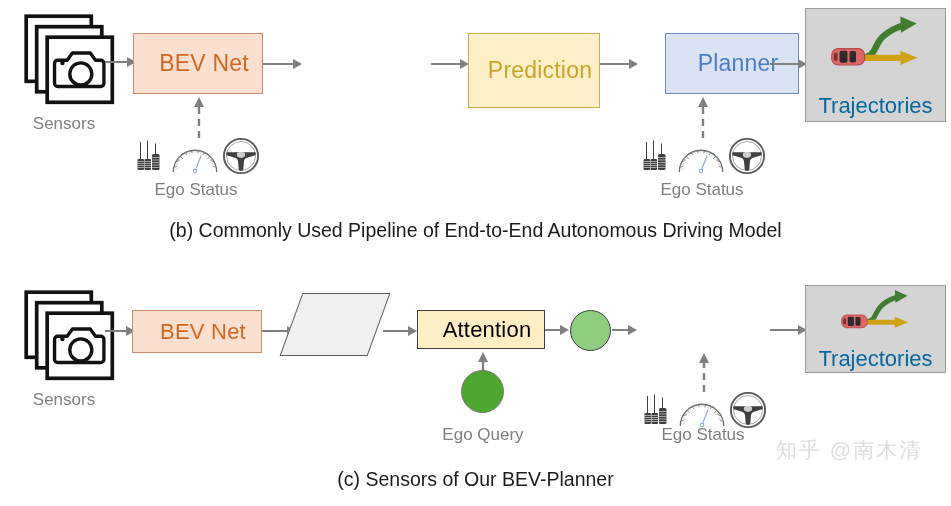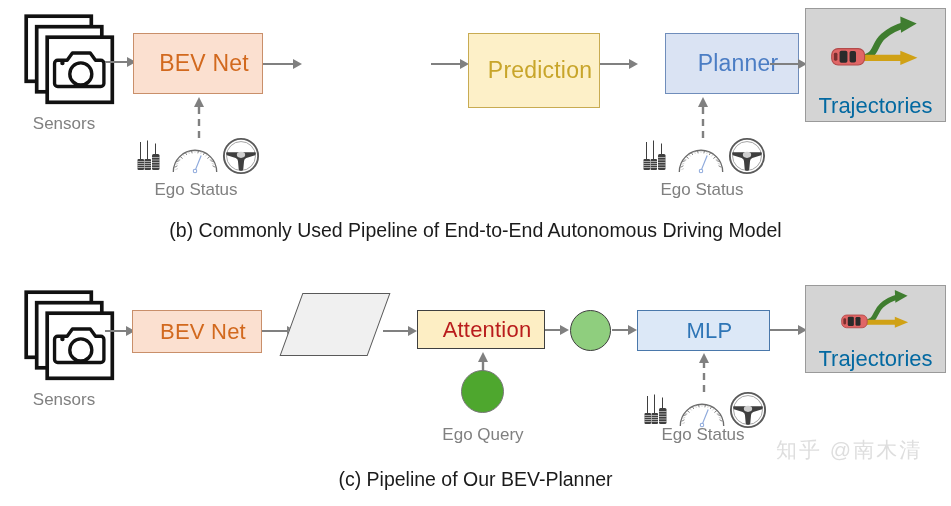--- a/index.html
+++ b/index.html
@@ -9,21 +9,21 @@
   .abs{position:absolute;box-sizing:border-box;}
 
   
   .box{display:flex;align-items:center;justify-content:center;
        border:1.4px solid #7a7f87;font-size:23px;letter-spacing:.2px;
        white-space:nowrap;padding-left:12px;}
   .box.bevnet{background:#fbe0d0;border-color:#c98f6a;color:#d2691e;}
   .box.percep{background:#e2efd9;border-color:#7f9d72;color:#558a42;}
   .box.predic{background:#fdf0c8;border-color:#c8ab52;color:#c8a52a;}
   .box.planner{background:#dae3f3;border-color:#6f8dbb;color:#4b7dc4;}
-  .box.attn{background:#fdeec4;border-color:#3f3f3f;color:#b91c1c;}
+  .box.attn{background:#fdeec4;border-color:#3f3f3f;color:#000000;}
   .box.mlp{background:#dce8f7;border-color:#4a78ab;color:#2e75b6;}
 
   
   .parallel{background:#f0f0f0;border:1.3px solid #595959;
             transform:skewX(-20deg);}
   .parallel-label{display:flex;flex-direction:column;align-items:center;
             justify-content:center;font-size:15px;color:#808080;line-height:1.15;
             text-align:center;}
 
   
@@ -270,23 +270,20 @@
     <path d="M15 2 L24 7 L15 12 Z" fill="#808080"></path>
   </svg>
 
   <div class="abs circ light" style="left:570px;top:310px;width:41px;height:41px;"></div>
 
   <svg class="abs" style="left:612px;top:323px;" width="26" height="14">
     <line x1="0" y1="7" x2="17" y2="7" stroke="#808080" stroke-width="2"></line>
     <path d="M16 2 L25 7 L16 12 Z" fill="#808080"></path>
   </svg>
 
-  <div class="abs box mlp" style="left:637px;top:310px;width:133px;height:41px;font-size:22px;">
-    <span>MLP</span>
-  </div>
 
   <svg class="abs" style="left:770px;top:323px;" width="38" height="14">
     <line x1="0" y1="7" x2="29" y2="7" stroke="#808080" stroke-width="2"></line>
     <path d="M28 2 L37 7 L28 12 Z" fill="#808080"></path>
   </svg>
 
   <div class="abs panel" style="left:805px;top:285px;width:141px;height:88px;">
     <svg class="abs" style="left:6px;top:3px;" width="128" height="62" viewBox="0 0 140 112">
         <use href="#ic-traj"></use>
       </svg>
@@ -310,17 +307,17 @@
       </svg>
     <svg class="abs" style="left:33px;top:9px;" width="52" height="32" viewBox="0 0 100 62">
         <use href="#ic-speedo"></use>
       </svg>
     <svg class="abs" style="left:86px;top:4px;" width="38" height="38" viewBox="0 0 100 100">
         <use href="#ic-wheel"></use>
       </svg>
   </div>
   <div class="lbl" style="left:633px;top:425px;width:140px;">Ego Status</div>
 
-  <div class="caption" style="top:468px;">(c) Pipeline of Our BEV-Planner</div>
+  <div class="caption" style="top:468px;">(c) Sensors of Our BEV-Planner</div>
 
   <div class="wm" style="left:760px;top:436px;margin-left:16px;">知乎 @南木清</div>
 
 </div>
 
 </body></html>

